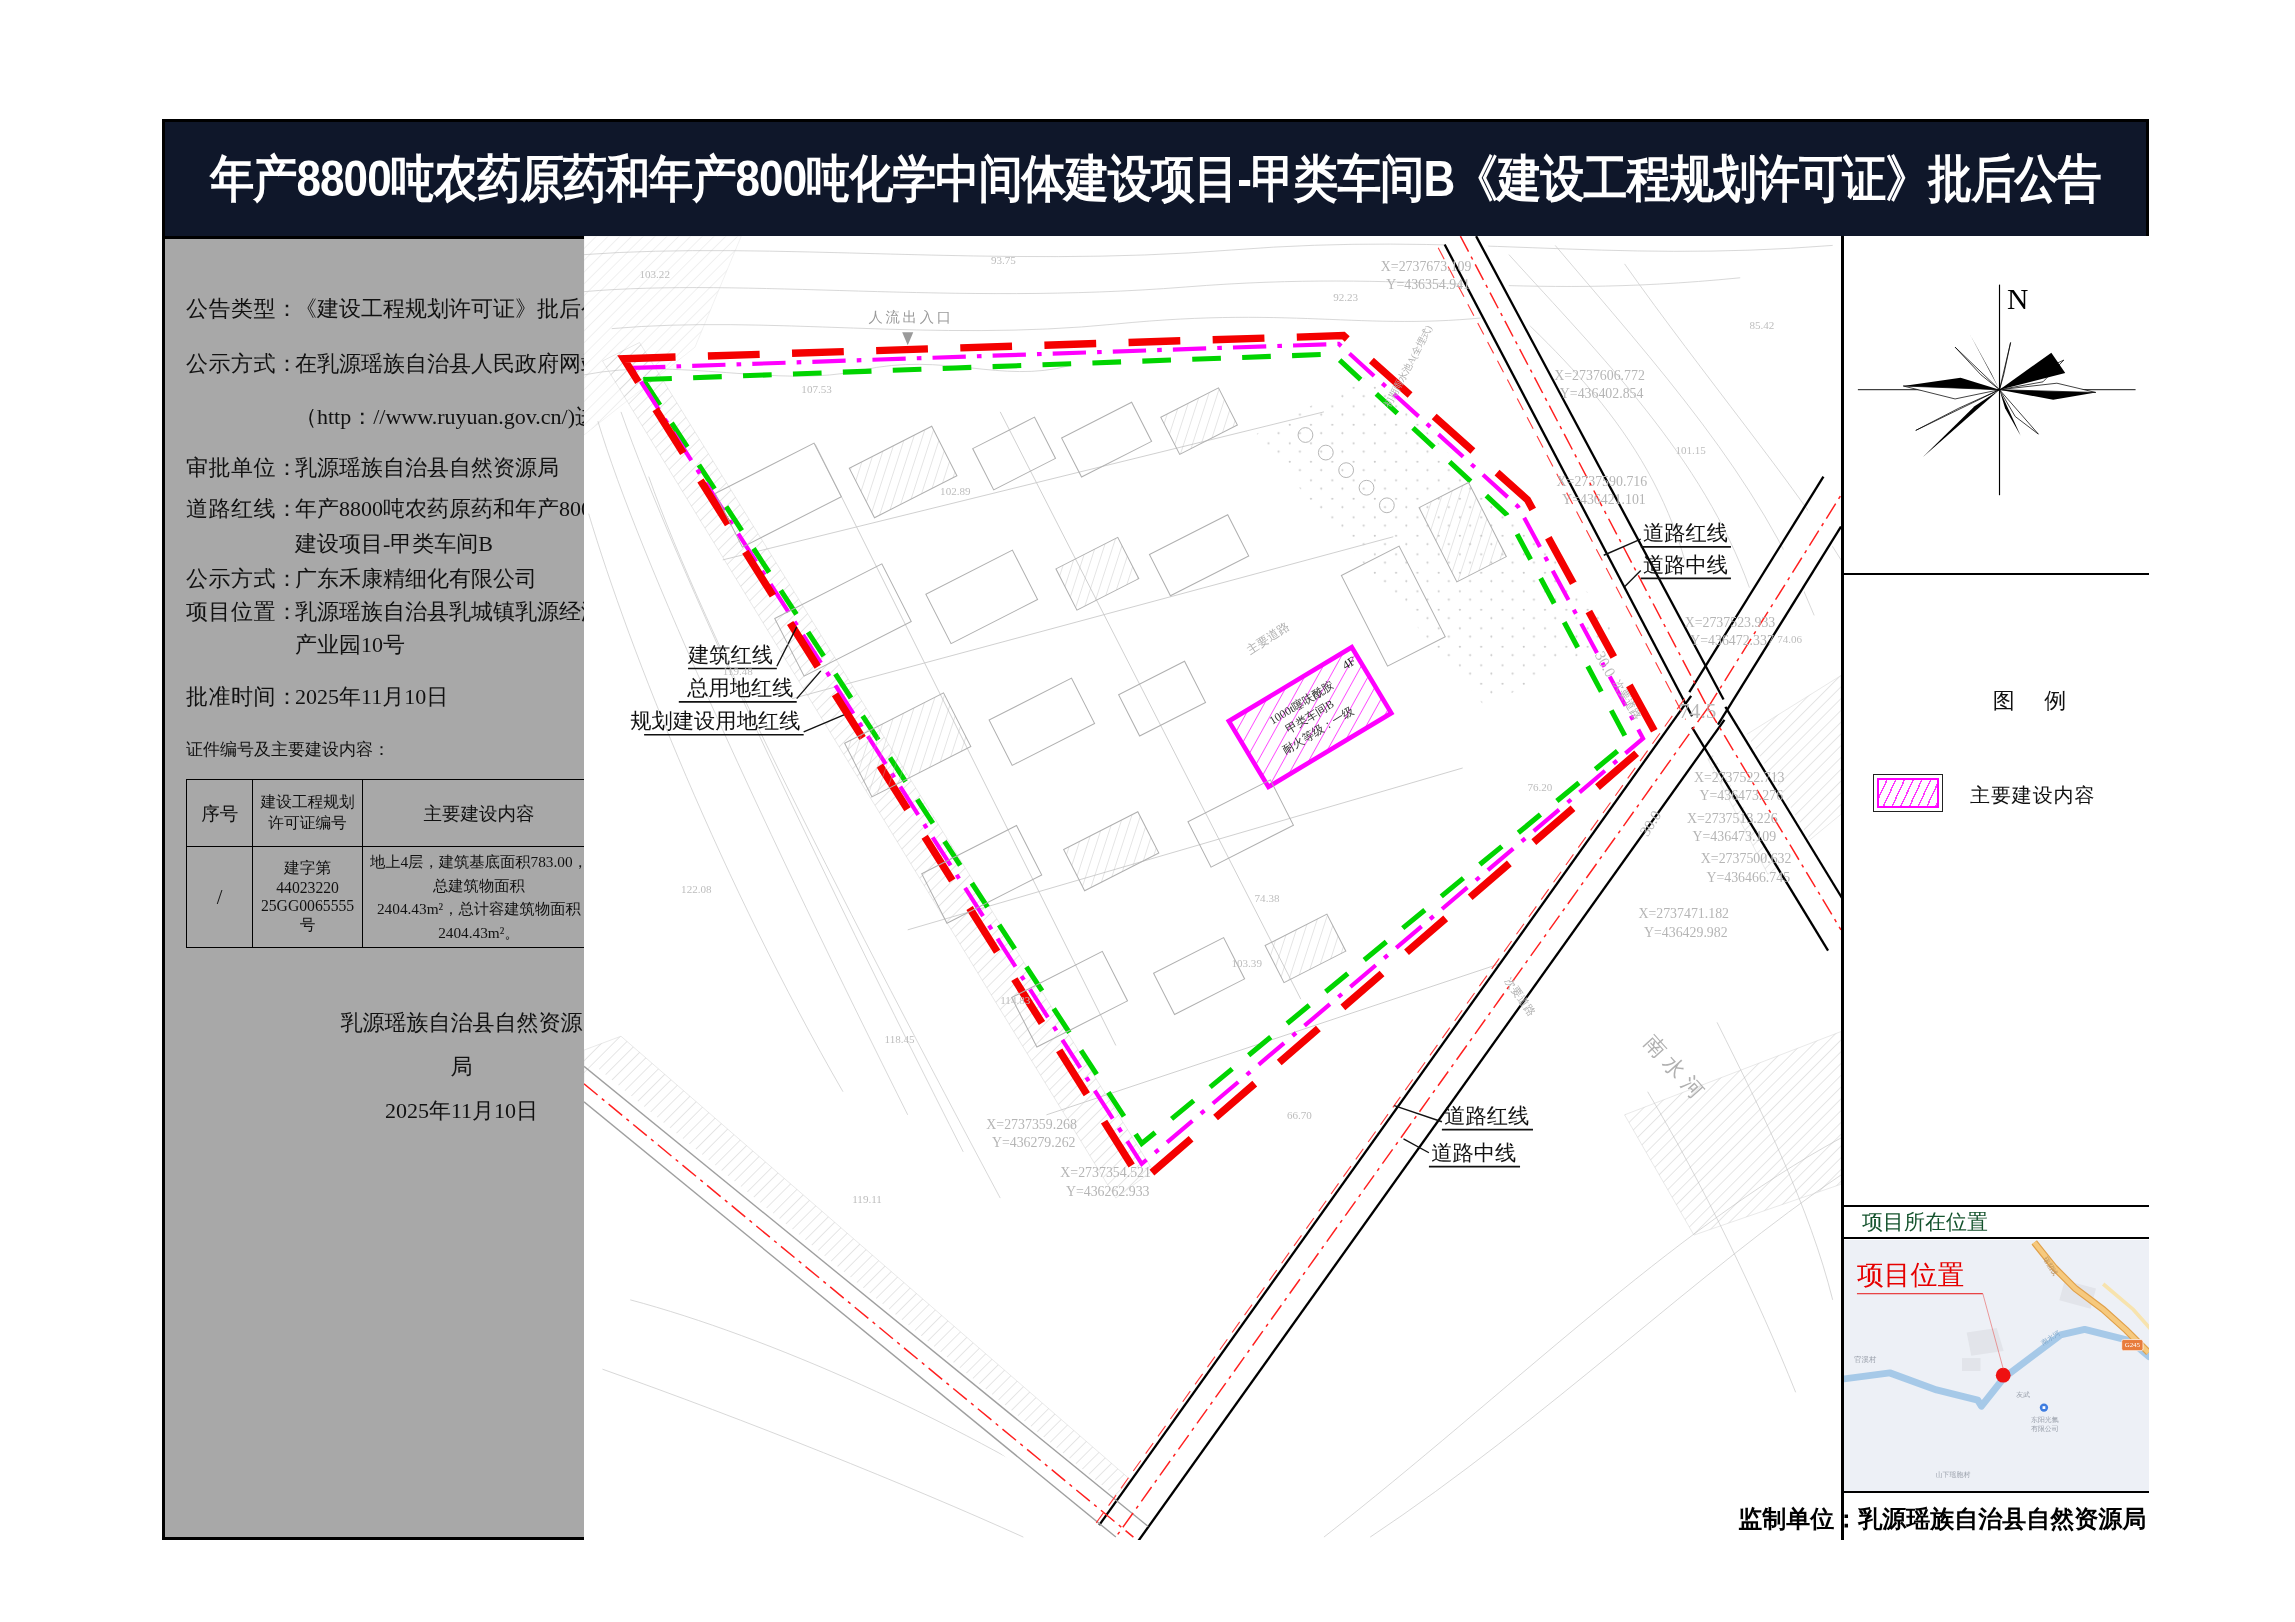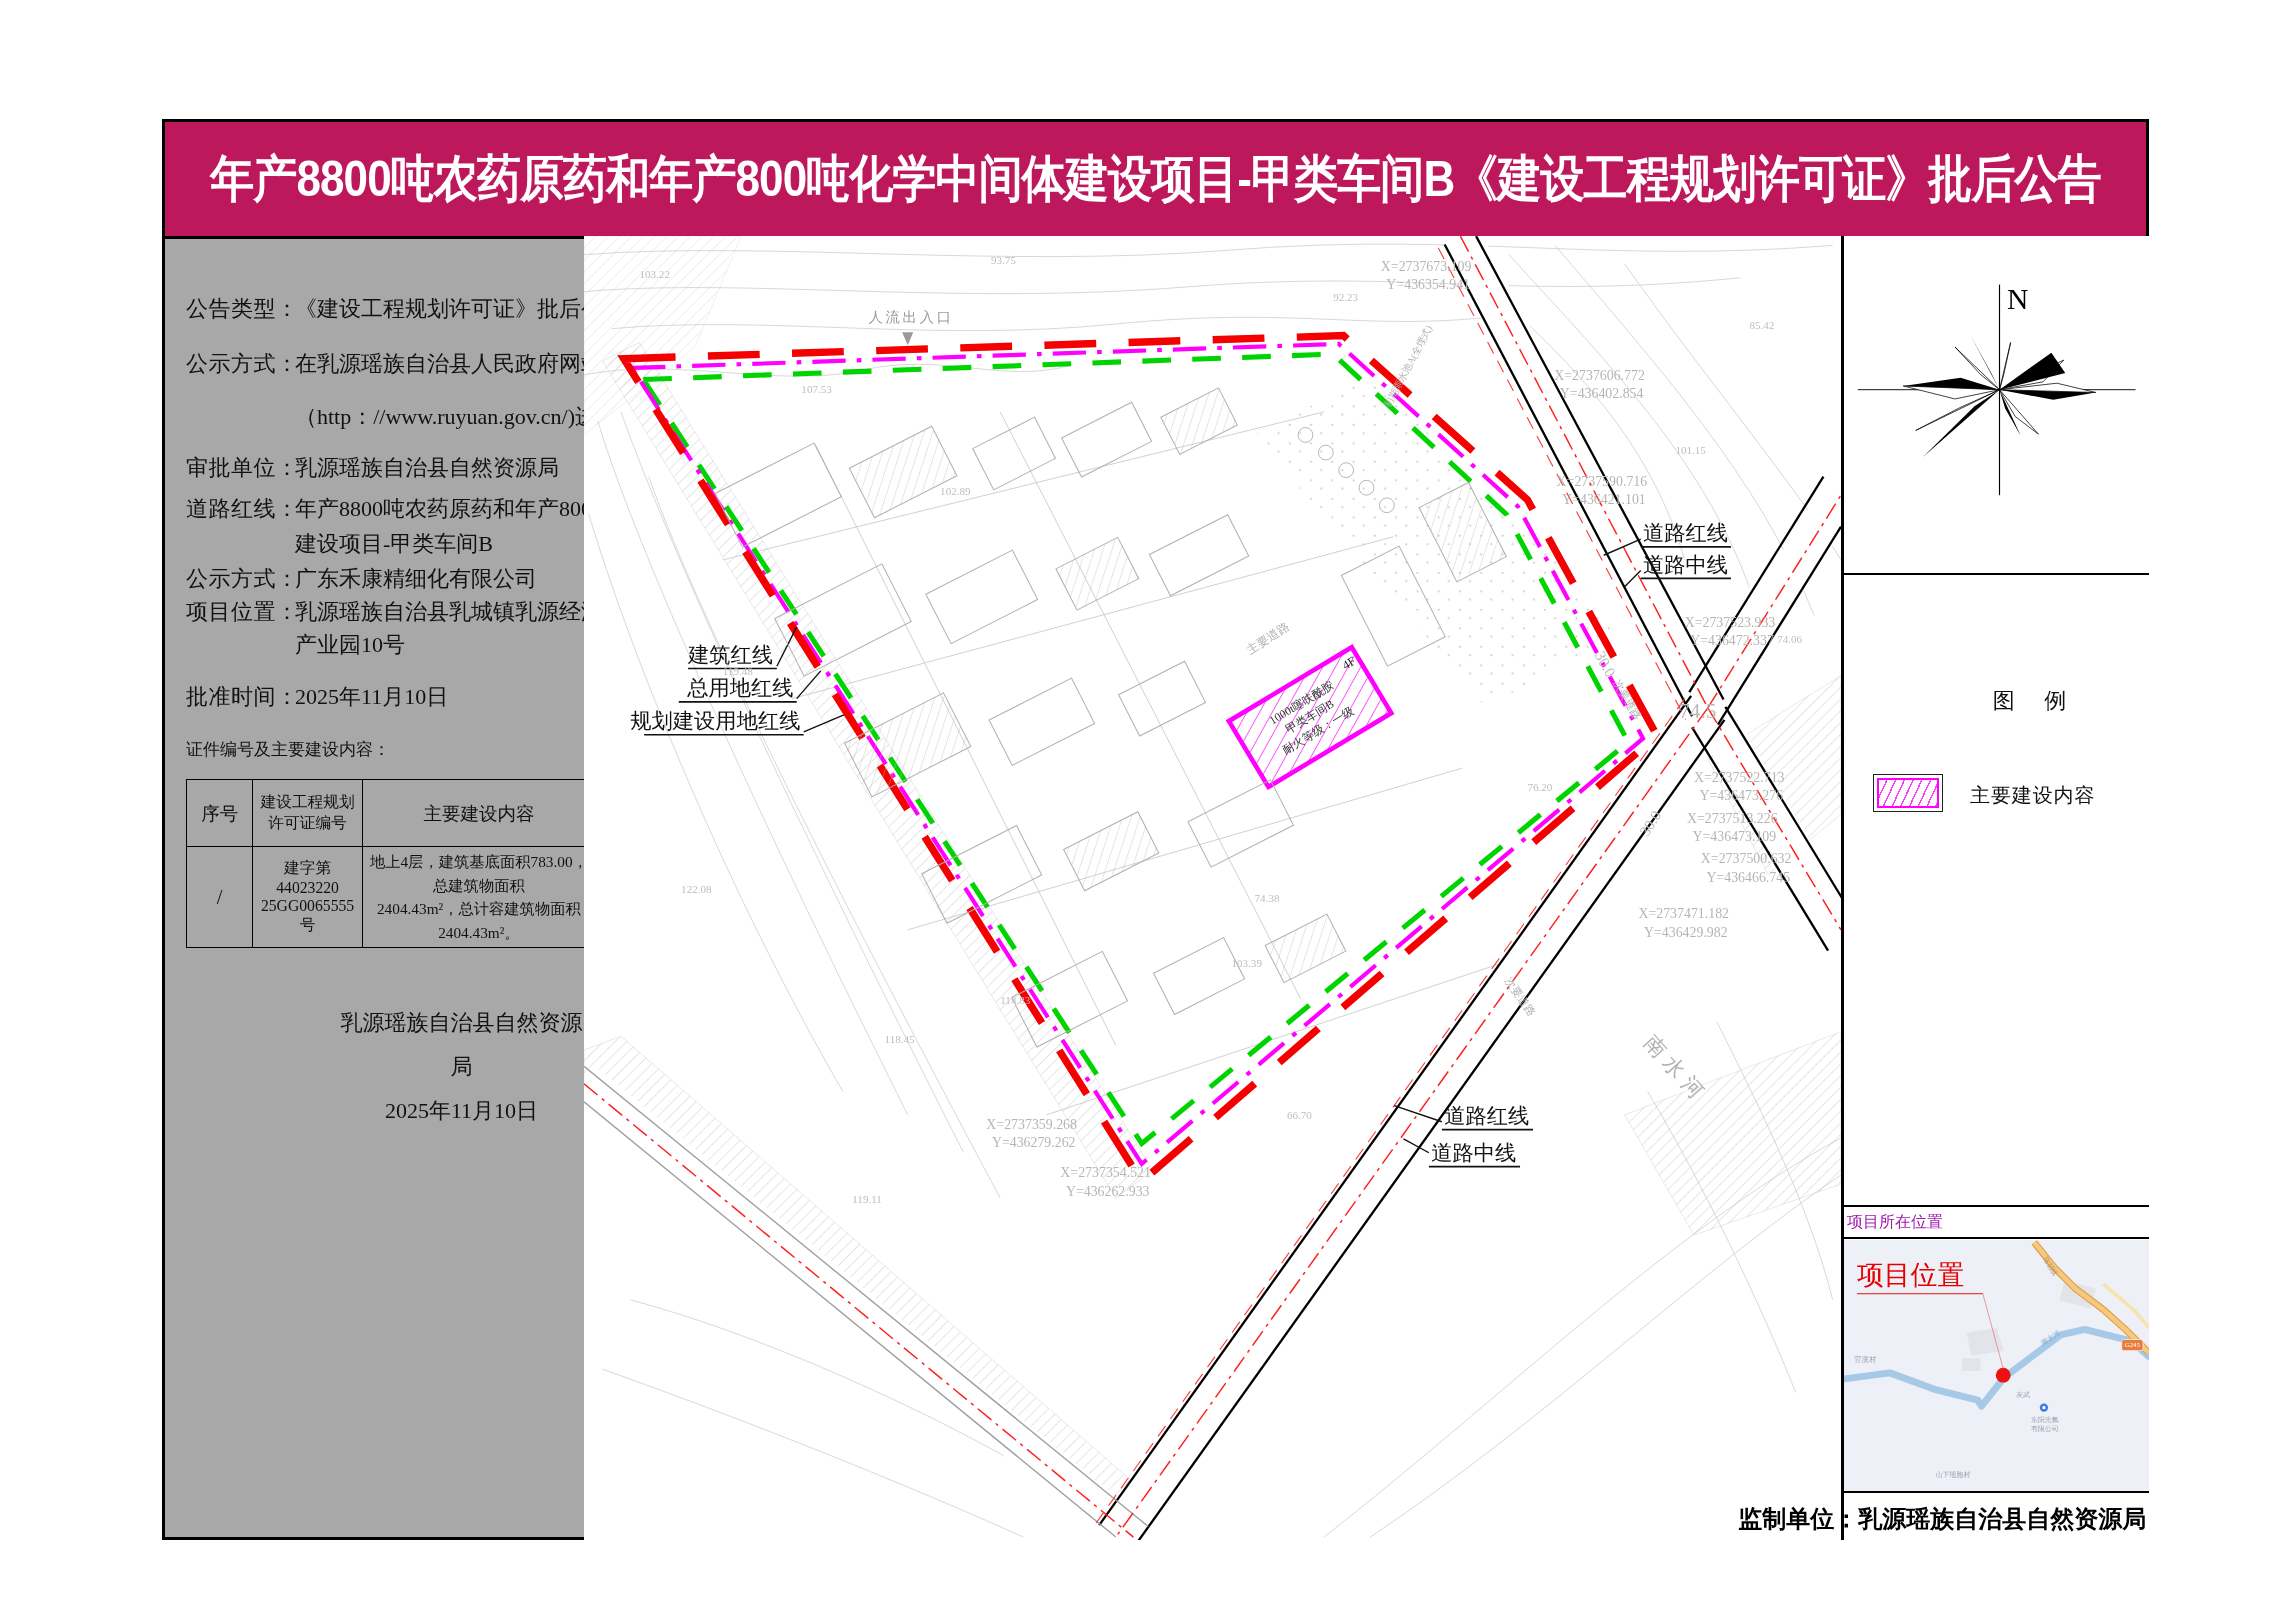--- a/index.html
+++ b/index.html
@@ -1,19 +1,19 @@
 <!DOCTYPE html>
 <html style="font-size:7.4px"><head>
 <meta charset="utf-8">
 <style>
   html,body{margin:0;padding:0;background:#fff;}
   .sheet{position:relative;width:2295px;height:1623px;background:#fff;overflow:hidden;
          font-family:"Liberation Serif","DejaVu Serif",serif;}
   .frame{position:absolute;left:162px;top:119px;width:1987px;height:1421px;border:3.2px solid #000;box-sizing:border-box;background:#fff;}
-  .hdr{position:absolute;left:162px;top:119px;width:1987px;height:120px;background:#be185d;border:3.2px solid #000;box-sizing:border-box;
+  .hdr{position:absolute;left:162px;top:119px;width:1987px;height:120px;background:#0f172a;border:3.2px solid #000;box-sizing:border-box;
        display:flex;align-items:center;justify-content:center;}
   .hdr-title{color:#fff;font-family:"Liberation Sans","DejaVu Sans",sans-serif;font-weight:bold;font-size:44px;letter-spacing:-0.9px;white-space:nowrap;transform:scaleY(1.15);}
   .sidebar{position:absolute;left:162px;top:236px;width:425px;height:1304px;background:#a8a8a8;border:3.2px solid #000;box-sizing:border-box;}
   .sb-row{position:absolute;left:21px;font-size:22px;color:#111;white-space:nowrap;}
   .sb-label{display:inline-block;width:109px;letter-spacing:0.5px;}
   .sb-cont{position:absolute;left:96px;font-size:22px;color:#111;white-space:nowrap;}
   .sb-caption{position:absolute;left:21px;font-size:17px;color:#111;}
   table.permit{position:absolute;left:21px;top:540px;border-collapse:collapse;table-layout:fixed;width:410px;background:transparent;}
   table.permit td{border:1.9px solid #000;text-align:center;vertical-align:middle;font-size:15.3px;color:#111;padding:2.8px 3.7px;}
   td.c-content{text-align:left;font-size:15.3px;line-height:1.55;}
@@ -21,21 +21,21 @@
   .map{position:absolute;left:584px;top:236px;width:1257px;height:1304px;background:#fff;}
   .rpanel{position:absolute;left:1841px;top:236px;width:308px;height:1304px;background:#fff;border-left:3.2px solid #000;box-sizing:border-box;}
   .compass-box{position:absolute;left:0;top:0;width:100%;height:339px;border-bottom:2.8px solid #000;box-sizing:border-box;}
   .legend-box{position:absolute;left:0;top:339px;width:100%;height:630px;box-sizing:border-box;}
   .legend-title{position:absolute;left:0;top:111px;width:100%;text-align:center;font-size:22px;letter-spacing:12px;color:#111;margin-left:39px;}
   .legend-swatch-outer{position:absolute;left:29px;top:199px;width:70px;height:38px;background:#fff;border:1.4px solid #222;box-sizing:border-box;}
   .legend-swatch-inner{position:absolute;left:2.8px;top:2.8px;right:2.8px;bottom:2.8px;border:2.3px solid #ff00ff;
      background:repeating-linear-gradient(115deg,transparent 0 6.5px,#ff39ff 6.5px 7.9px);}
   .legend-label{position:absolute;left:126px;top:207px;font-size:20px;color:#111;letter-spacing:0.9px;}
   .loc-bar{position:absolute;left:0;top:969px;width:100%;height:34px;border-top:2.8px solid #000;border-bottom:2.8px solid #000;box-sizing:border-box;
-     font-size:16px;color:#a21caf;padding-left:3px;display:flex;align-items:center;}
+     font-size:21px;color:#14532d;padding-left:18px;display:flex;align-items:center;}
   .loc-map{position:absolute;left:0;top:1004px;width:100%;height:253px;border-bottom:2.8px solid #000;box-sizing:border-box;background:#edf0f6;}
   .credit{position:absolute;left:0;top:1261px;width:100%;height:43px;display:flex;align-items:center;justify-content:flex-end;
       font-size:24px;font-weight:bold;color:#000;padding-right:2.8px;box-sizing:border-box;white-space:nowrap;}
   svg text{font-family:"Liberation Serif","DejaVu Serif",serif;}
   .callout{font-size:46px;fill:#111;}
 </style>
 </head>
 <body>
 
 <div class="sheet">

